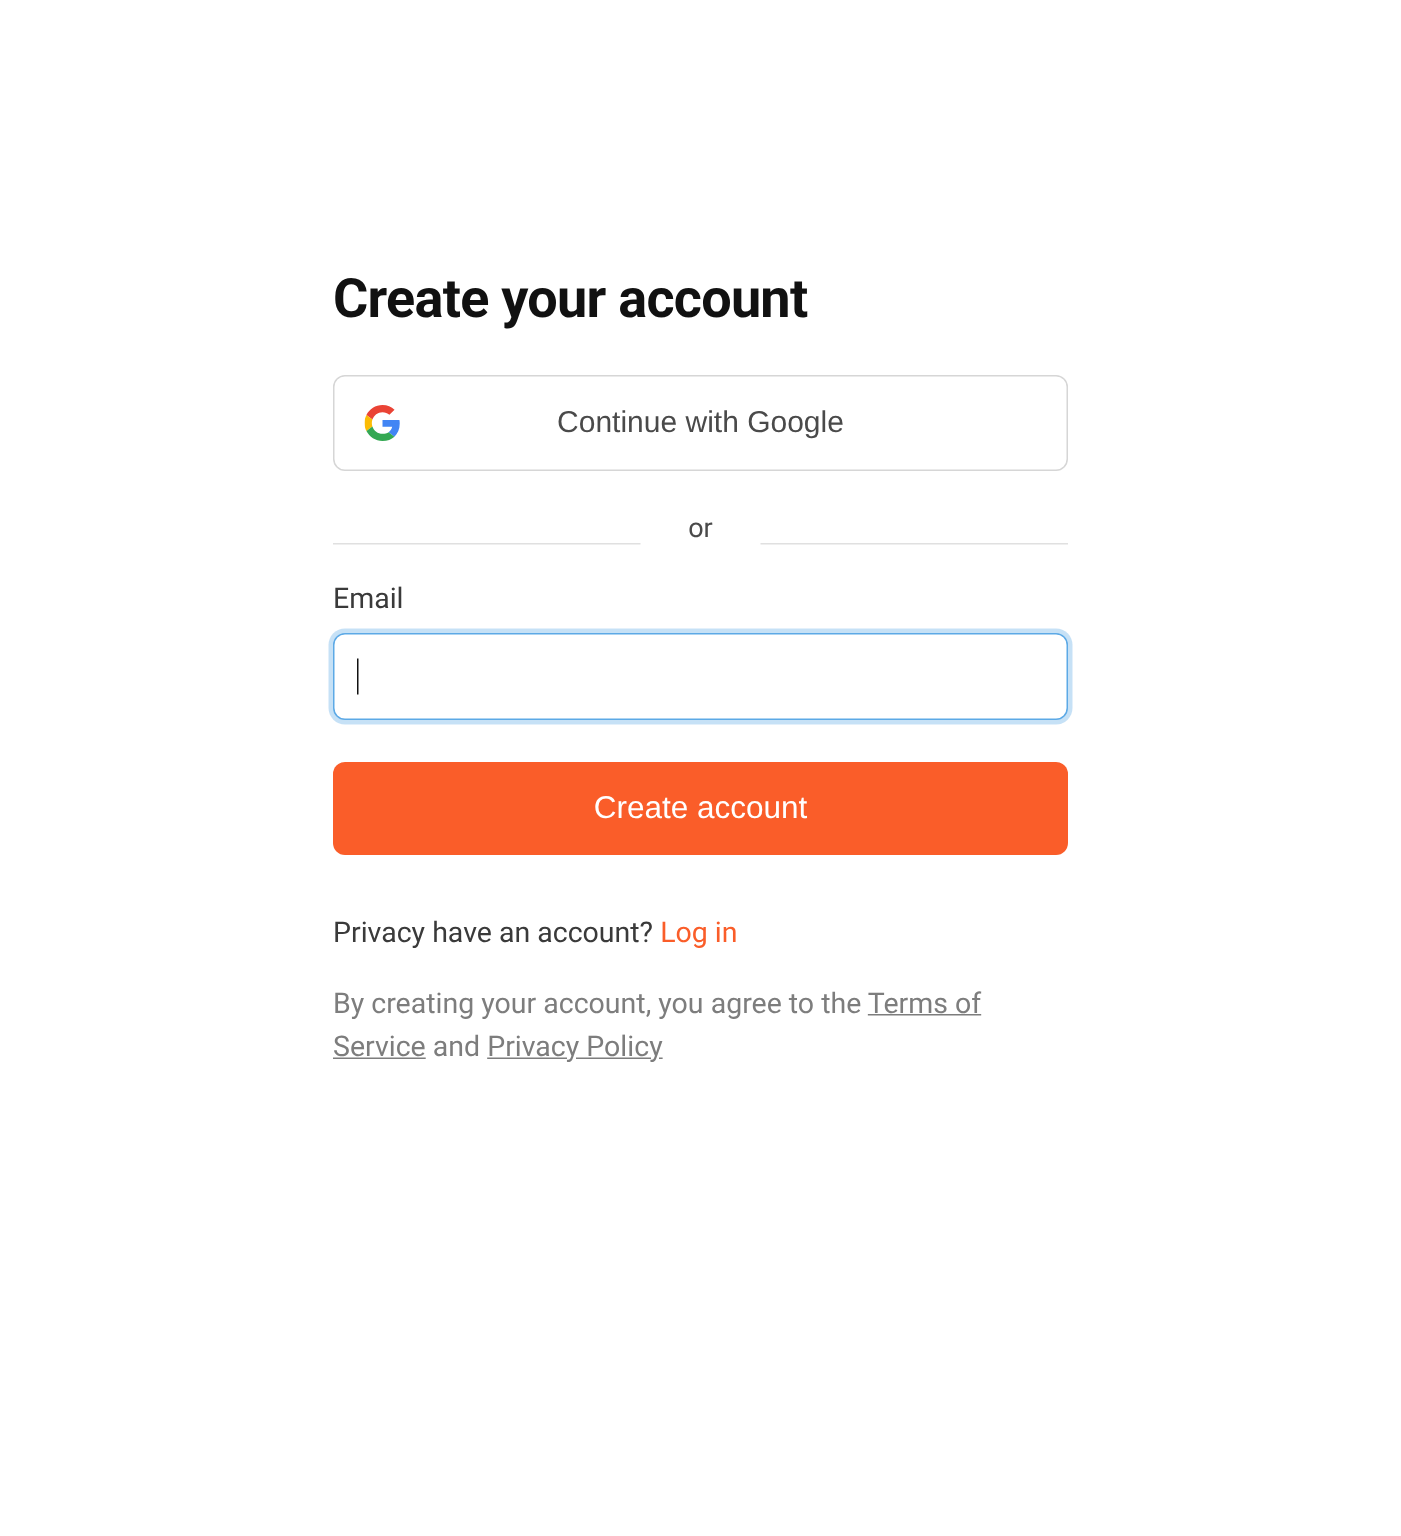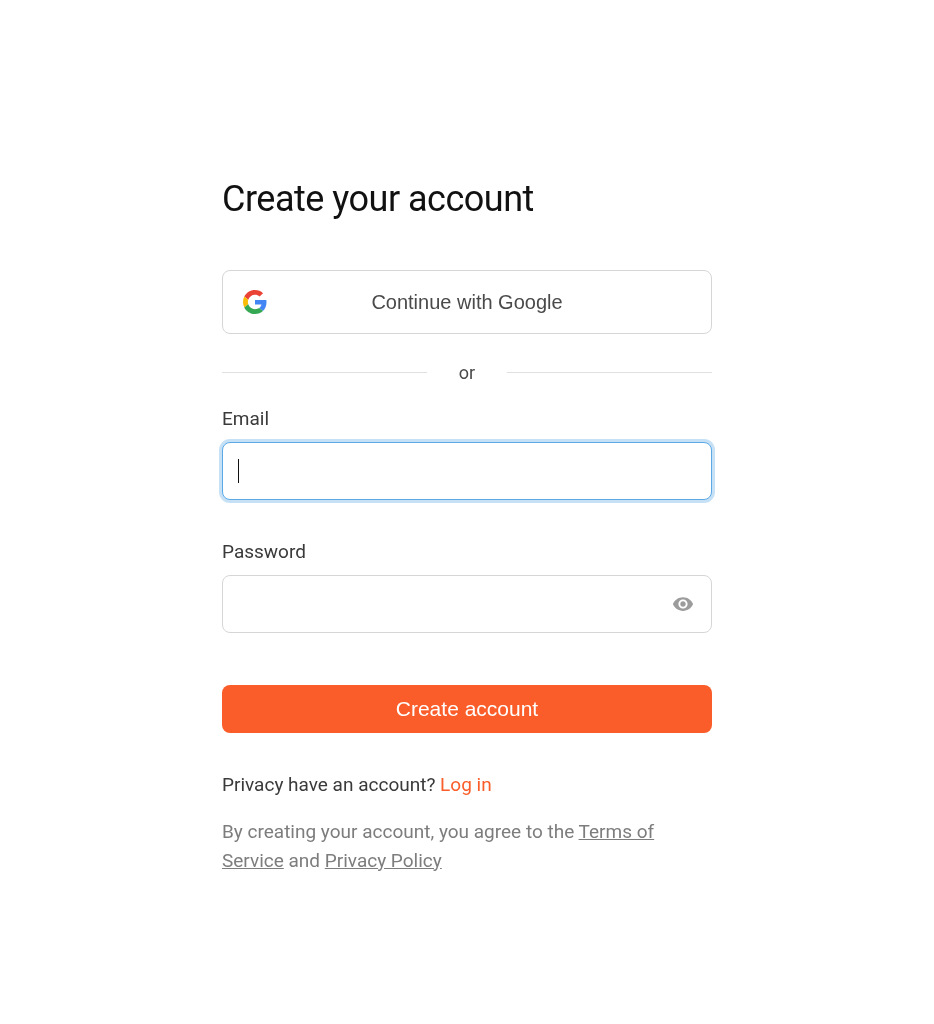--- a/index.html
+++ b/index.html
@@ -14,23 +14,23 @@
       height: 1024px;
       position: relative;
     }
     .container {
       width: 490px;
       margin: 0 auto;
       padding-top: 178px;
     }
     .title {
       font-size: 36px;
-      font-weight: 400;
+      font-weight: 700;
       color: #111111;
-      margin-bottom: 50px;
+      margin-bottom: 30px;
       letter-spacing: -0.5px;
     }
     .google-btn {
       width: 100%;
       height: 64px;
       border: 1px solid #d6d6d6;
       border-radius: 8px;
       background: #ffffff;
       display: flex;
       align-items: center;
@@ -43,36 +43,36 @@
     .google-icon {
       position: absolute;
       left: 20px;
       top: 50%;
       transform: translateY(-50%);
       width: 24px;
       height: 24px;
     }
     .divider {
       display: flex;
-      align-items: center;
+      align-items: flex-end;
       margin: 28px 0 24px 0;
       gap: 16px;
     }
     .divider-line {
       flex: 1;
       height: 1px;
       background: #e0e0e0;
     }
     .divider-text {
       padding: 0 16px;
       font-size: 18px;
       color: #4a4a4a;
     }
     .field-group {
-      margin-bottom: 40px;
+      margin-bottom: 16px;
     }
     .field-label {
       display: block;
       font-size: 19px;
       color: #3a3a3a;
       margin-bottom: 12px;
     }
     .text-input {
       width: 100%;
       height: 58px;
@@ -95,21 +95,21 @@
       right: 18px;
       top: 50%;
       transform: translateY(-50%);
       width: 22px;
       height: 22px;
       cursor: pointer;
       fill: #9c9c9c;
     }
     .create-btn {
       width: 100%;
-      height: 48px;
+      height: 62px;
       background: #fa5d29;
       border: none;
       border-radius: 8px;
       color: #ffffff;
       font-size: 21px;
       font-weight: 500;
       cursor: pointer;
       margin-top: 12px;
     }
     .login-row {
@@ -173,29 +173,20 @@
   </div>
 
   <div class="field-group">
     <label class="field-label">Email</label>
     <div class="input-wrapper">
       <input type="text" class="text-input focused" value="" style="">
       <span class="cursor"></span>
     </div>
   </div>
 
-  <div class="field-group">
-    <label class="field-label">Password</label>
-    <div class="password-wrapper">
-      <input type="password" class="text-input" value="" style="">
-      <svg class="eye-icon" viewBox="0 0 24 24">
-        <path d="M12 4.5C7 4.5 2.73 7.61 1 12c1.73 4.39 6 7.5 11 7.5s9.27-3.11 11-7.5c-1.73-4.39-6-7.5-11-7.5zM12 17c-2.76 0-5-2.24-5-5s2.24-5 5-5 5 2.24 5 5-2.24 5-5 5zm0-8c-1.66 0-3 1.34-3 3s1.34 3 3 3 3-1.34 3-3-1.34-3-3-3z"></path>
-      </svg>
-    </div>
-  </div>
 
   <button class="create-btn">Create account</button>
 
   <div class="login-row">
     <span>Privacy have an account? </span><a class="login-link">Log in</a>
   </div>
 
   <div class="legal">
     <span>By creating your account, you agree to the </span><a class="legal-link">Terms of Service</a><span> and </span><a class="legal-link">Privacy Policy</a>
   </div>

